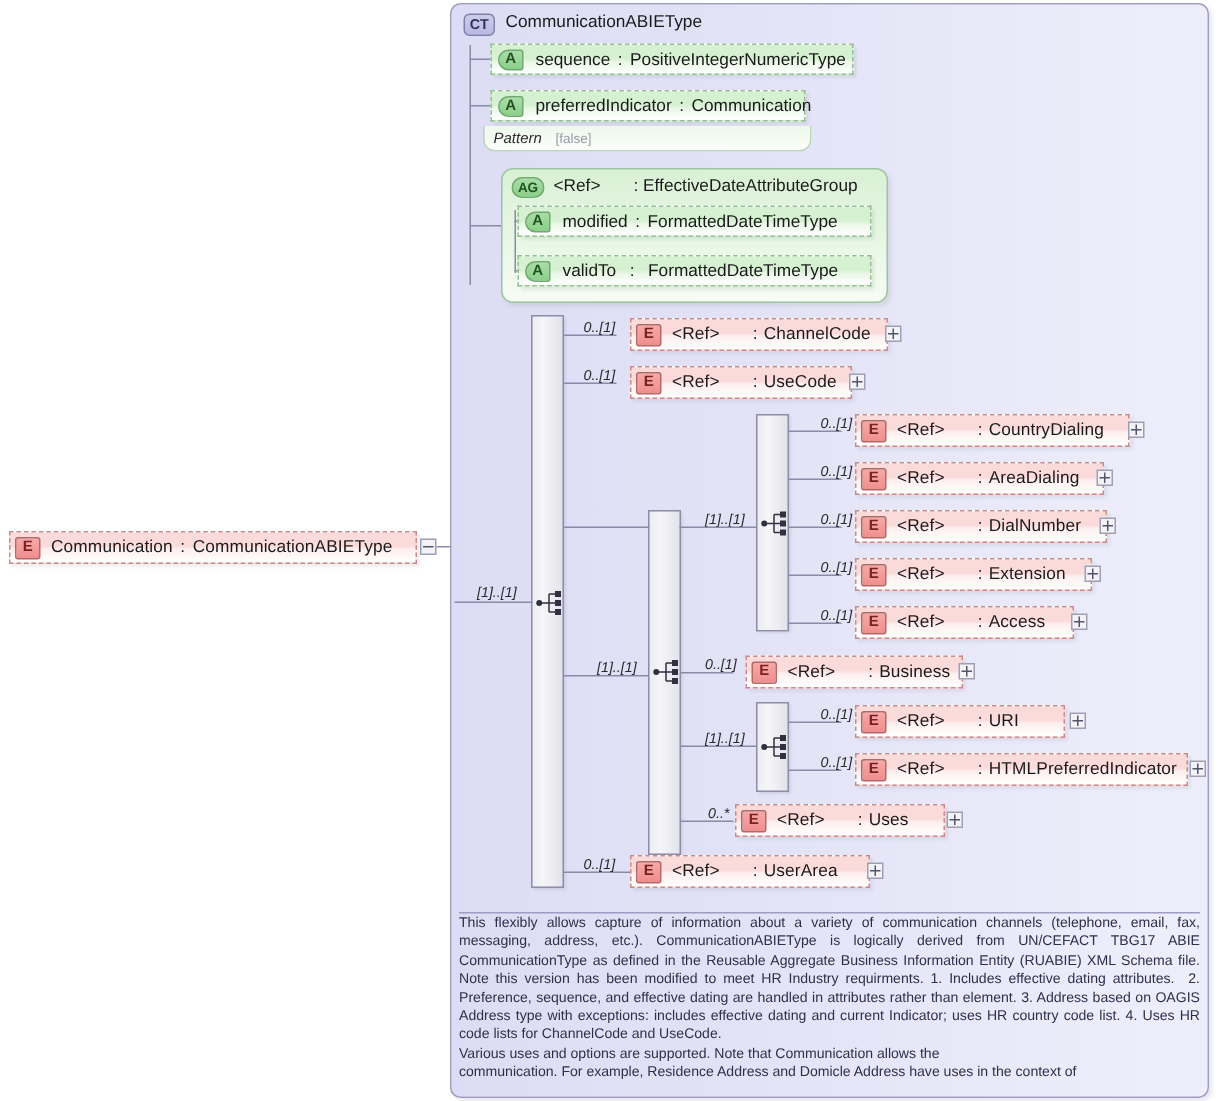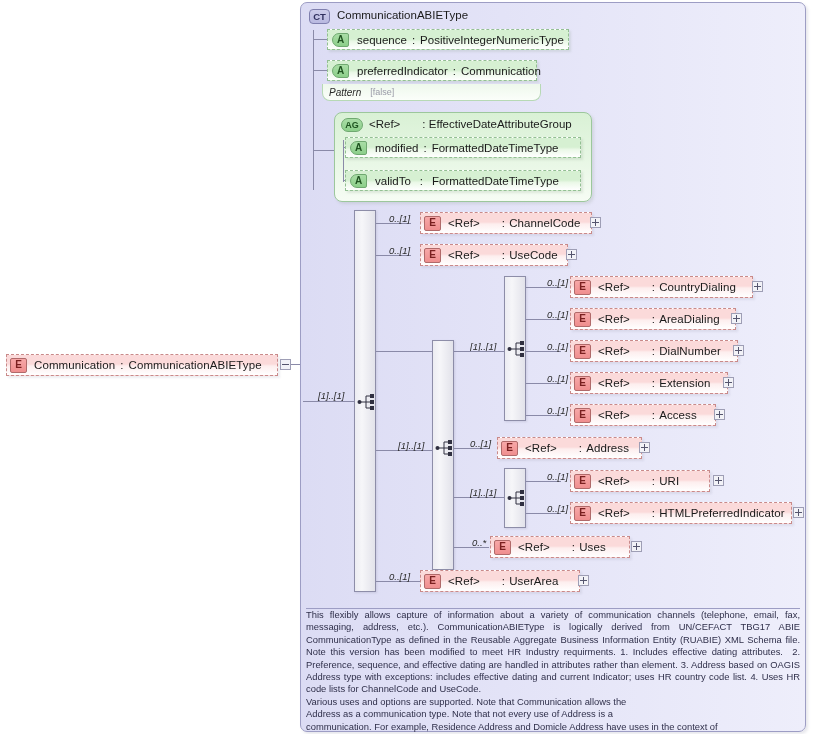--- a/index.html
+++ b/index.html
@@ -389,21 +389,21 @@
   <div class="ln lnh" style="left:454px; top:448px; width:35px;"></div>
   <div class="ln lnh" style="left:454px; top:497px; width:50px;"></div>
   <div class="ln lnh" style="left:454px; top:547px; width:35px;"></div>
 
   <div class="card" style="left:470px; top:438px;">0..[1]</div>
   <div class="elembox" style="left:497px; top:437px; width:145px;">
     <span class="badge">E</span>
     <span class="elem-label">&lt;Ref&gt;</span>
     <span class="gap"></span>
     <span class="elem-label">:</span>
-    <span class="elem-label" style="margin-left:4px;">Address</span>
+    <span class="elem-label" style="margin-left:4px;">Business</span>
   </div>
   <div class="exp plus" style="left:639px; top:442px;"></div>
 
   <div class="card" style="left:470px; top:487px;">[1]..[1]</div>
   <div class="compositor" style="left:504px; top:468px; width:22px; height:60px;"></div>
   <svg class="seq-icon" style="left:507px; top:488px;" width="20" height="20">
     <circle cx="2.5" cy="10" r="2" fill="#303040"></circle>
     <line x1="4" y1="10" x2="9" y2="10" stroke="#303040" stroke-width="1"></line>
     <line x1="9" y1="4" x2="9" y2="16" stroke="#303040" stroke-width="1"></line>
     <line x1="9" y1="4" x2="13" y2="4" stroke="#303040" stroke-width="1"></line>
@@ -453,18 +453,17 @@
     <span class="elem-label">&lt;Ref&gt;</span>
     <span class="gap"></span>
     <span class="elem-label">:</span>
     <span class="elem-label" style="margin-left:4px;">UserArea</span>
   </div>
   <div class="exp plus" style="left:578px; top:575px;"></div>
 
   <div id="docbox">
     <p>This flexibly allows capture of information about a variety of communication channels (telephone, email, fax, messaging, address, etc.). CommunicationABIEType is logically derived from UN/CEFACT TBG17 ABIE CommunicationType as defined in the Reusable Aggregate Business Information Entity (RUABIE) XML Schema file.  Note this version has been modified to meet HR Industry requirments. 1. Includes effective dating attributes.  2. Preference, sequence, and effective dating are handled in attributes rather than element. 3. Address based on OAGIS Address type with exceptions: includes effective dating and current Indicator; uses HR country code list. 4. Uses HR code lists for ChannelCode and UseCode.</p>
     <p class="doc-center" style="margin-top:0;">Various uses and options are supported. Note that Communication allows the</p>
-    <p class="doc-center">Address as a communication type. Note that not every use of Address is a</p>
     <p>communication. For example, Residence Address and Domicle Address have uses in the context of</p>
 
   </div>
 
 </div>
 
 </body></html>

